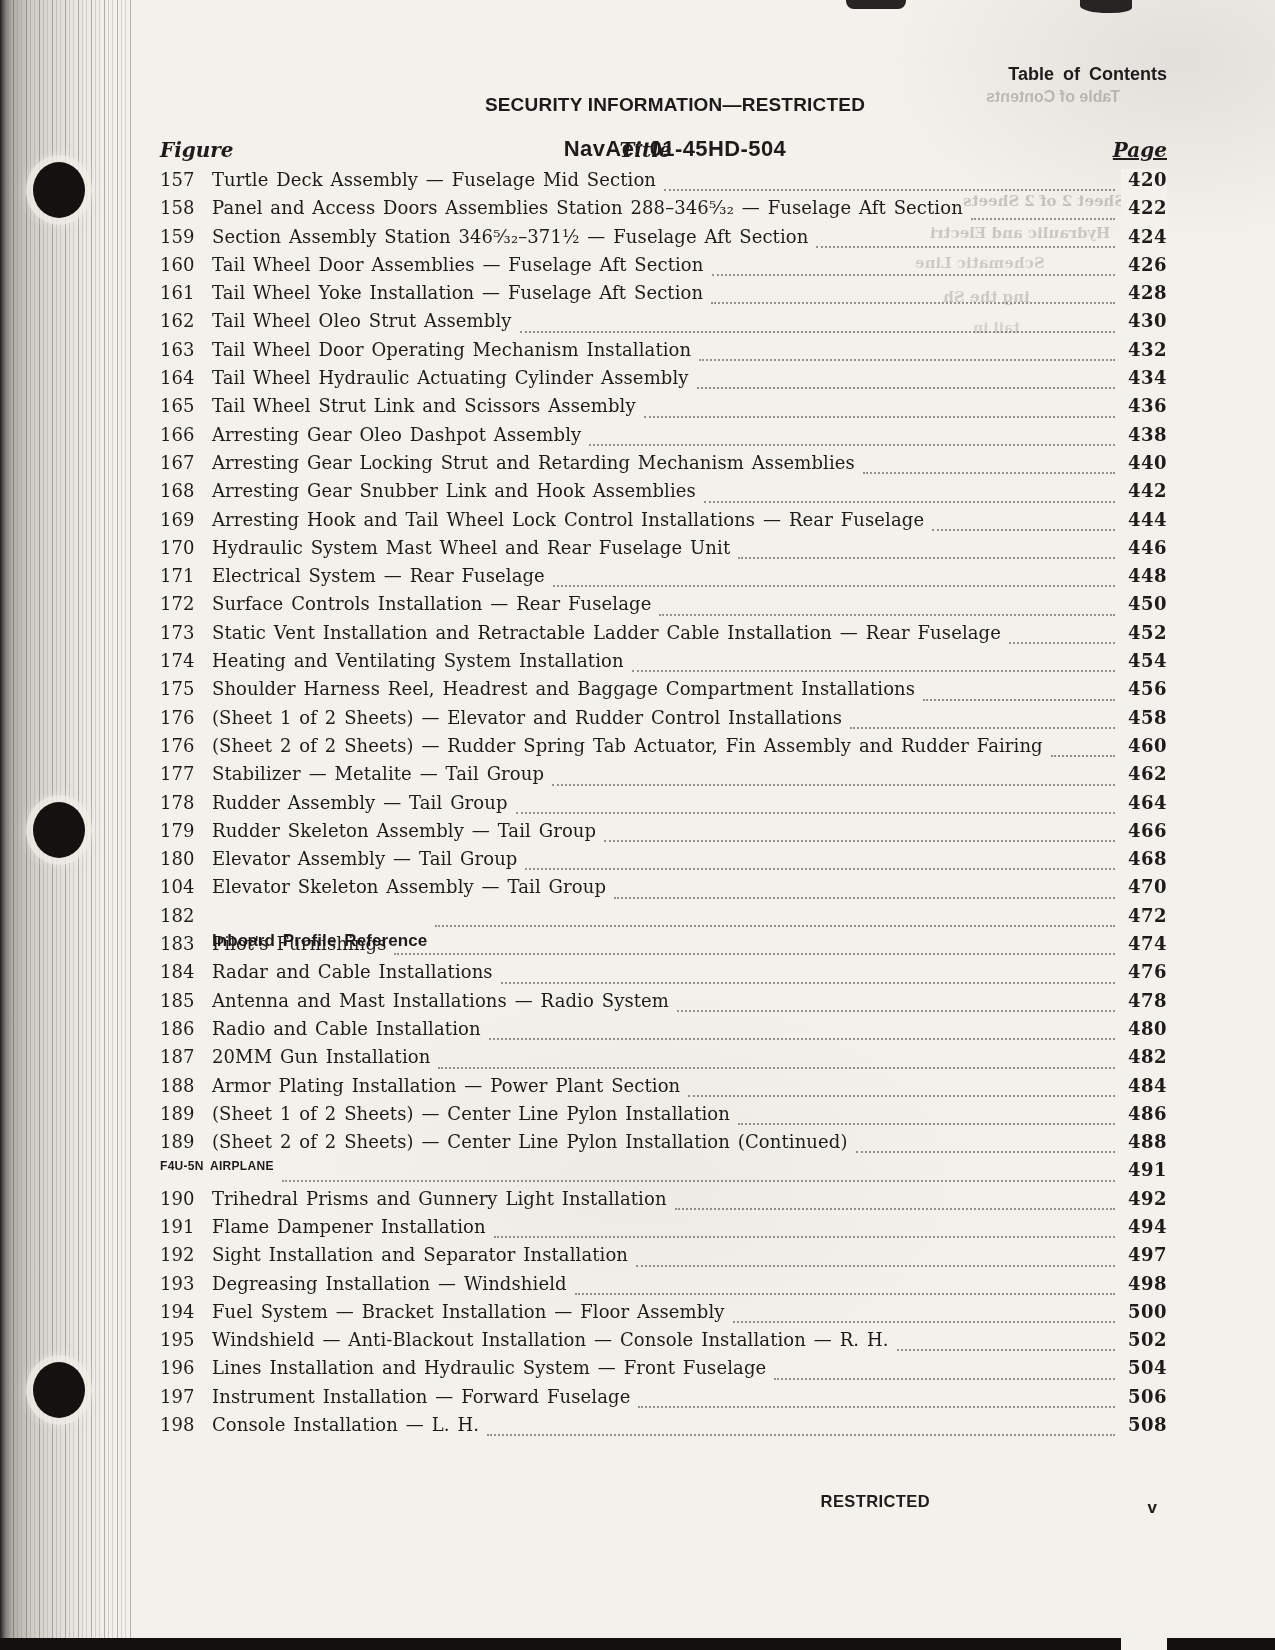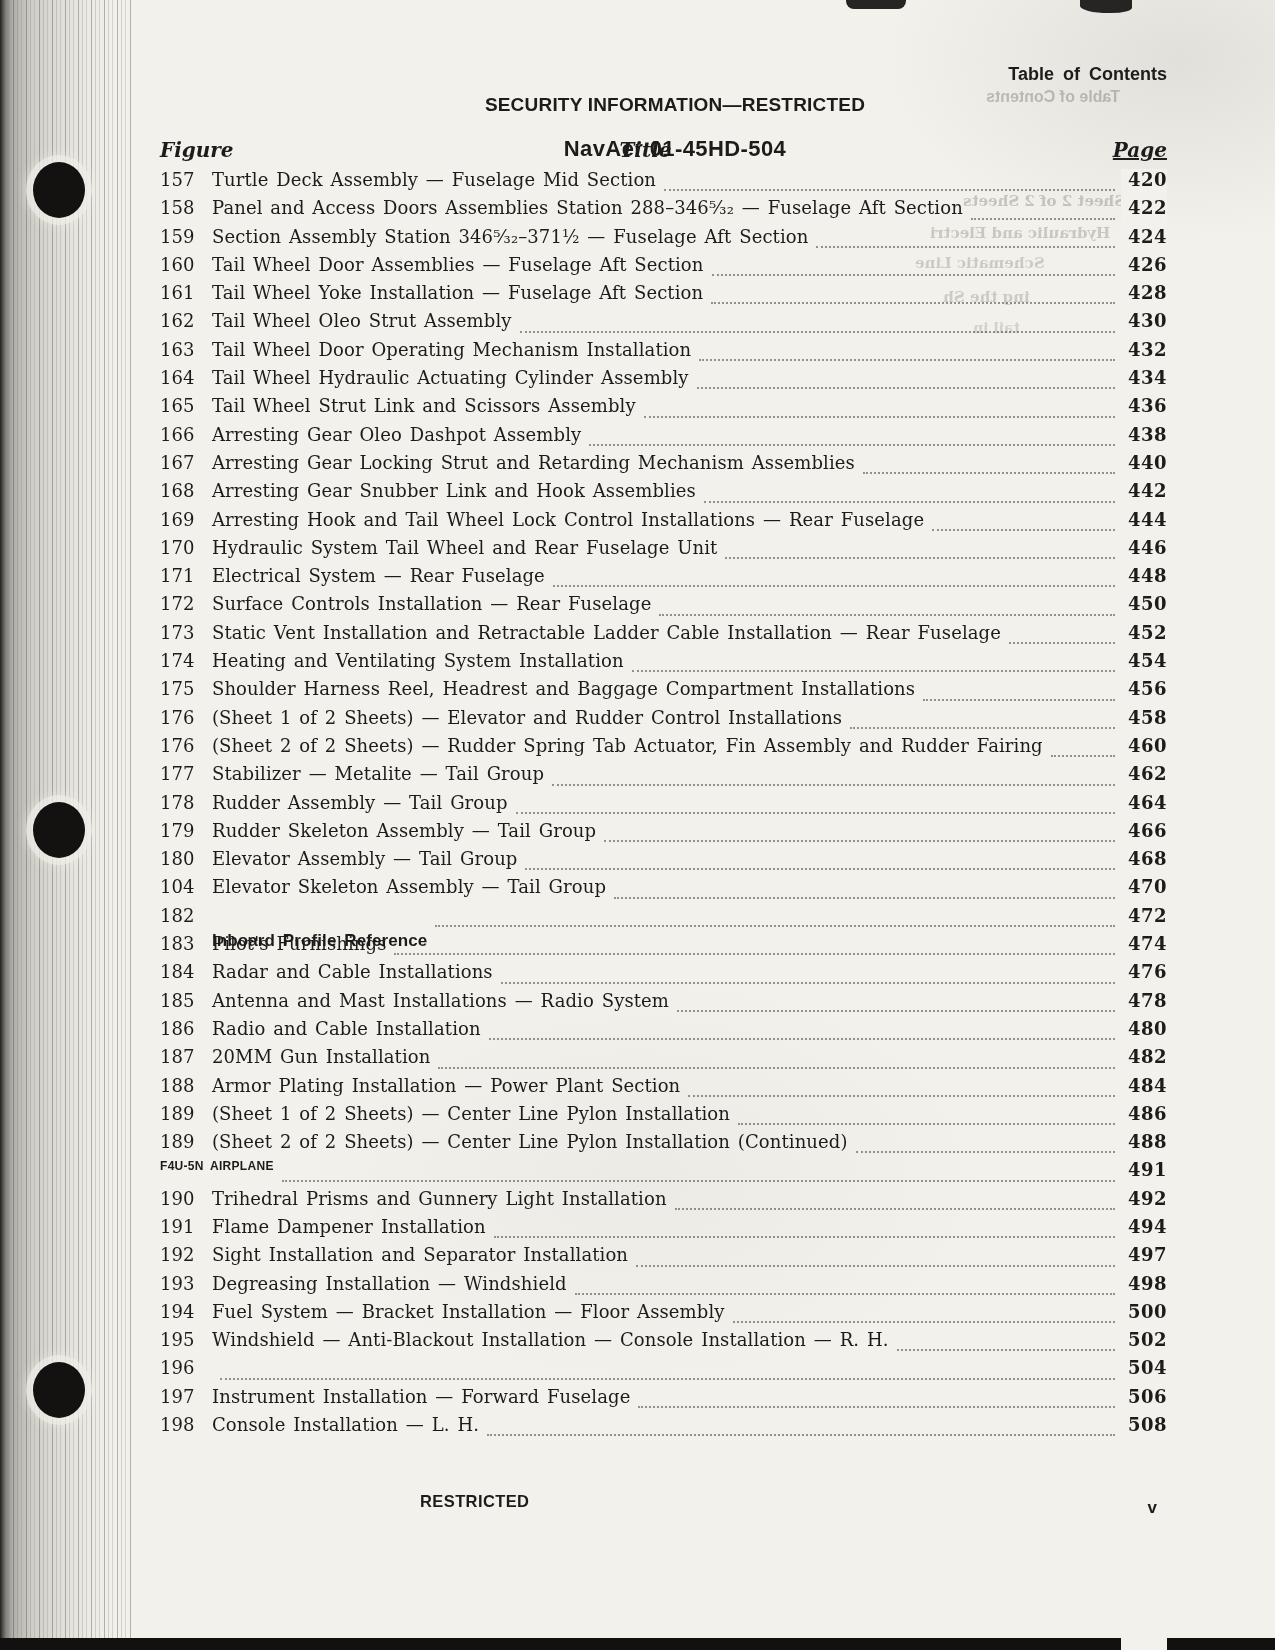--- a/index.html
+++ b/index.html
@@ -96,21 +96,21 @@
     word-spacing:3px;
     margin-top:26px;
   }
   .row.section .title {
     font-family:"Liberation Sans", sans-serif; font-weight:bold; font-size:12px;
     word-spacing:3px; letter-spacing:0.3px;
   }
 
   
   .footer-classification {
-    position:absolute; left:420px; top:1492px; width:510px; text-align:left; z-index:5;
+    position:absolute; left:420px; top:1492px; width:510px; text-align:right; z-index:5;
     font-family:"Liberation Sans", sans-serif; font-weight:bold; font-size:16.5px;
     letter-spacing:0.4px;
   }
   .footer-page {
     position:absolute; right:118px; top:1498px; z-index:5;
     font-family:"Liberation Sans", sans-serif; font-weight:bold; font-size:17px;
   }
 </style>
 </head>
 <body>
@@ -231,21 +231,21 @@
 
     <div class="row">
       <span class="fig">169</span>
       <span class="title">Arresting Hook and Tail Wheel Lock Control Installations — Rear Fuselage</span>
       <span class="leader"></span>
       <span class="page">444</span>
     </div>
 
     <div class="row">
       <span class="fig">170</span>
-      <span class="title">Hydraulic System Tail Wheel and Rear Fuselage Unit</span>
+      <span class="title">Hydraulic System Mast Wheel and Rear Fuselage Unit</span>
       <span class="leader"></span>
       <span class="page">446</span>
     </div>
 
     <div class="row">
       <span class="fig">171</span>
       <span class="title">Electrical System — Rear Fuselage</span>
       <span class="leader"></span>
       <span class="page">448</span>
     </div>
@@ -434,20 +434,21 @@
 
     <div class="row">
       <span class="fig">195</span>
       <span class="title">Windshield — Anti-Blackout Installation — Console Installation — R. H.</span>
       <span class="leader"></span>
       <span class="page">502</span>
     </div>
 
     <div class="row">
       <span class="fig">196</span>
+      <span class="title">Lines Installation and Hydraulic System — Front Fuselage</span>
       <span class="leader"></span>
       <span class="page">504</span>
     </div>
 
     <div class="row">
       <span class="fig">197</span>
       <span class="title">Instrument Installation — Forward Fuselage</span>
       <span class="leader"></span>
       <span class="page">506</span>
     </div>

